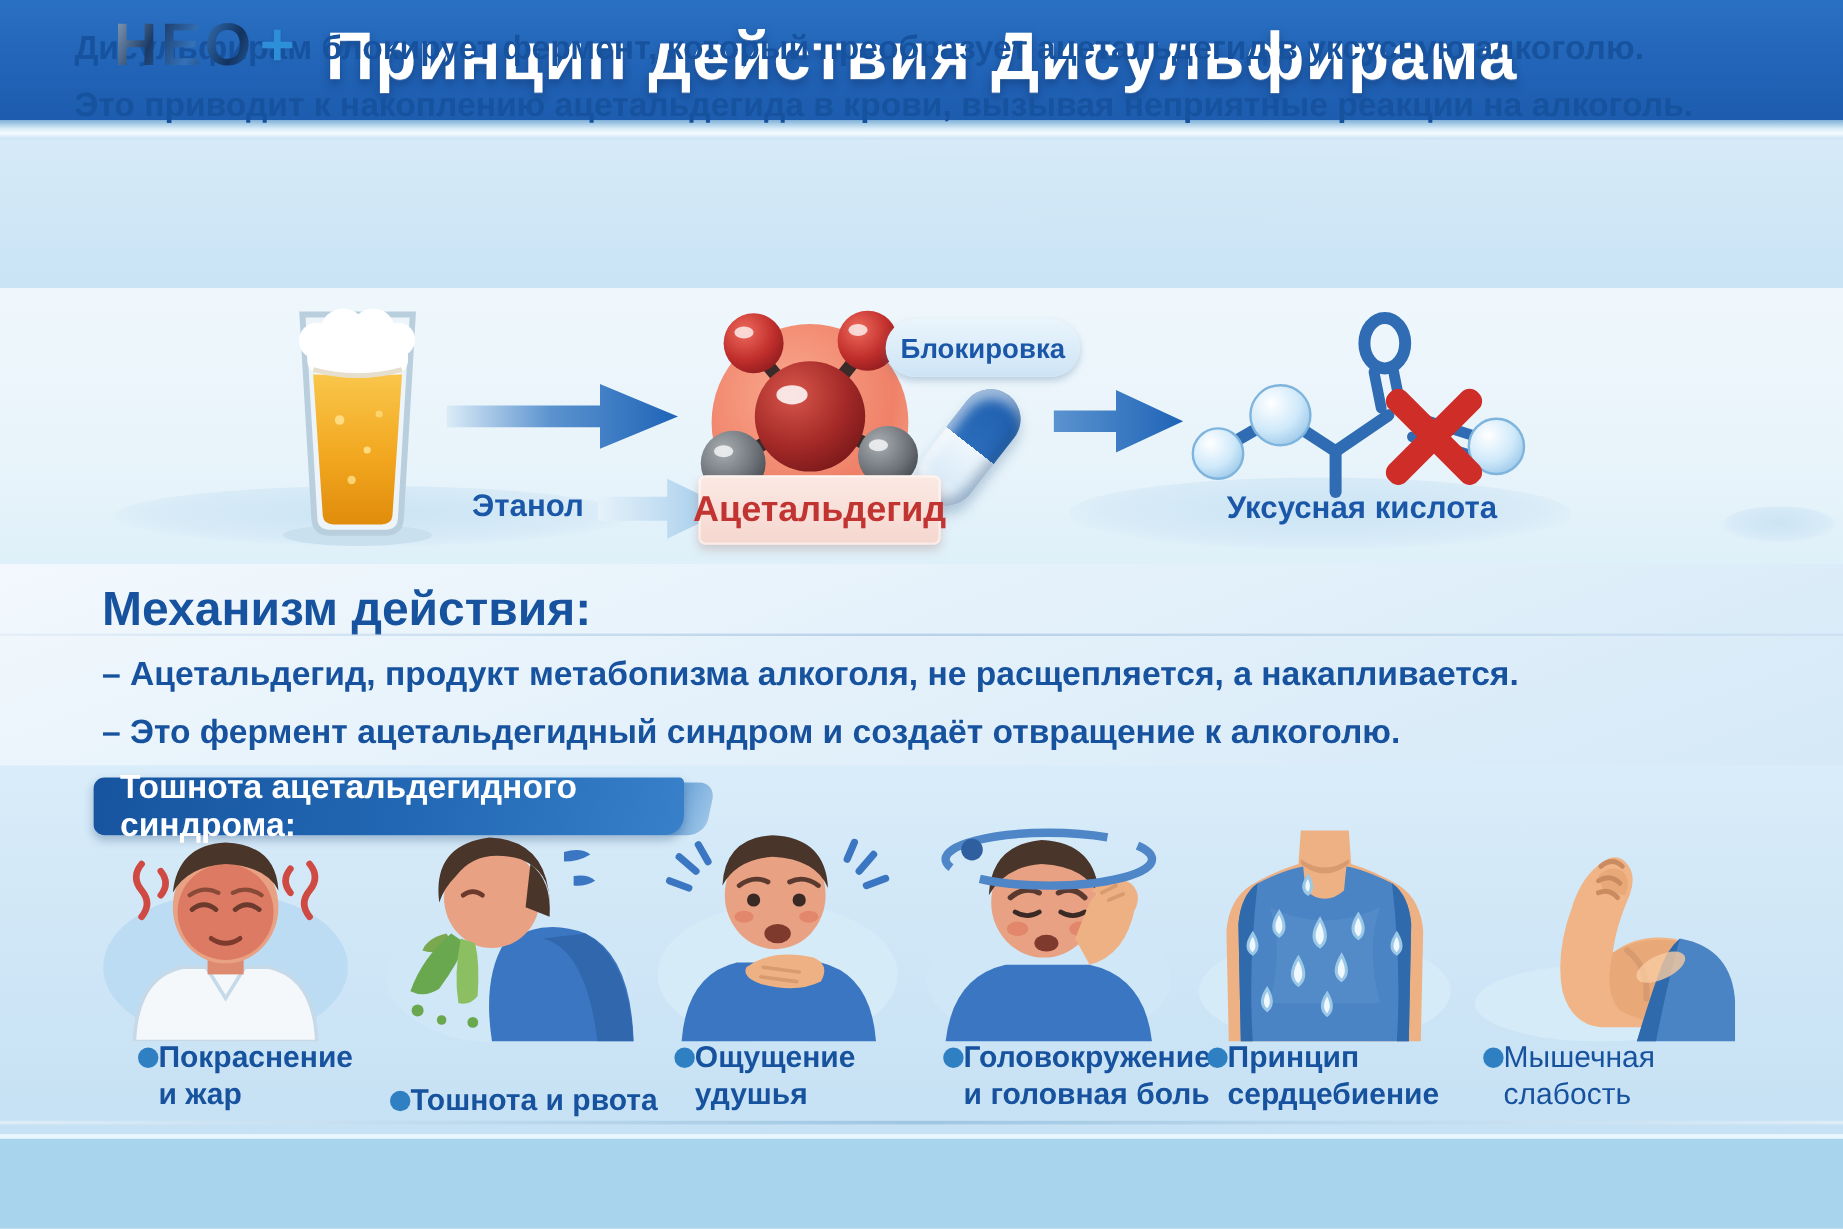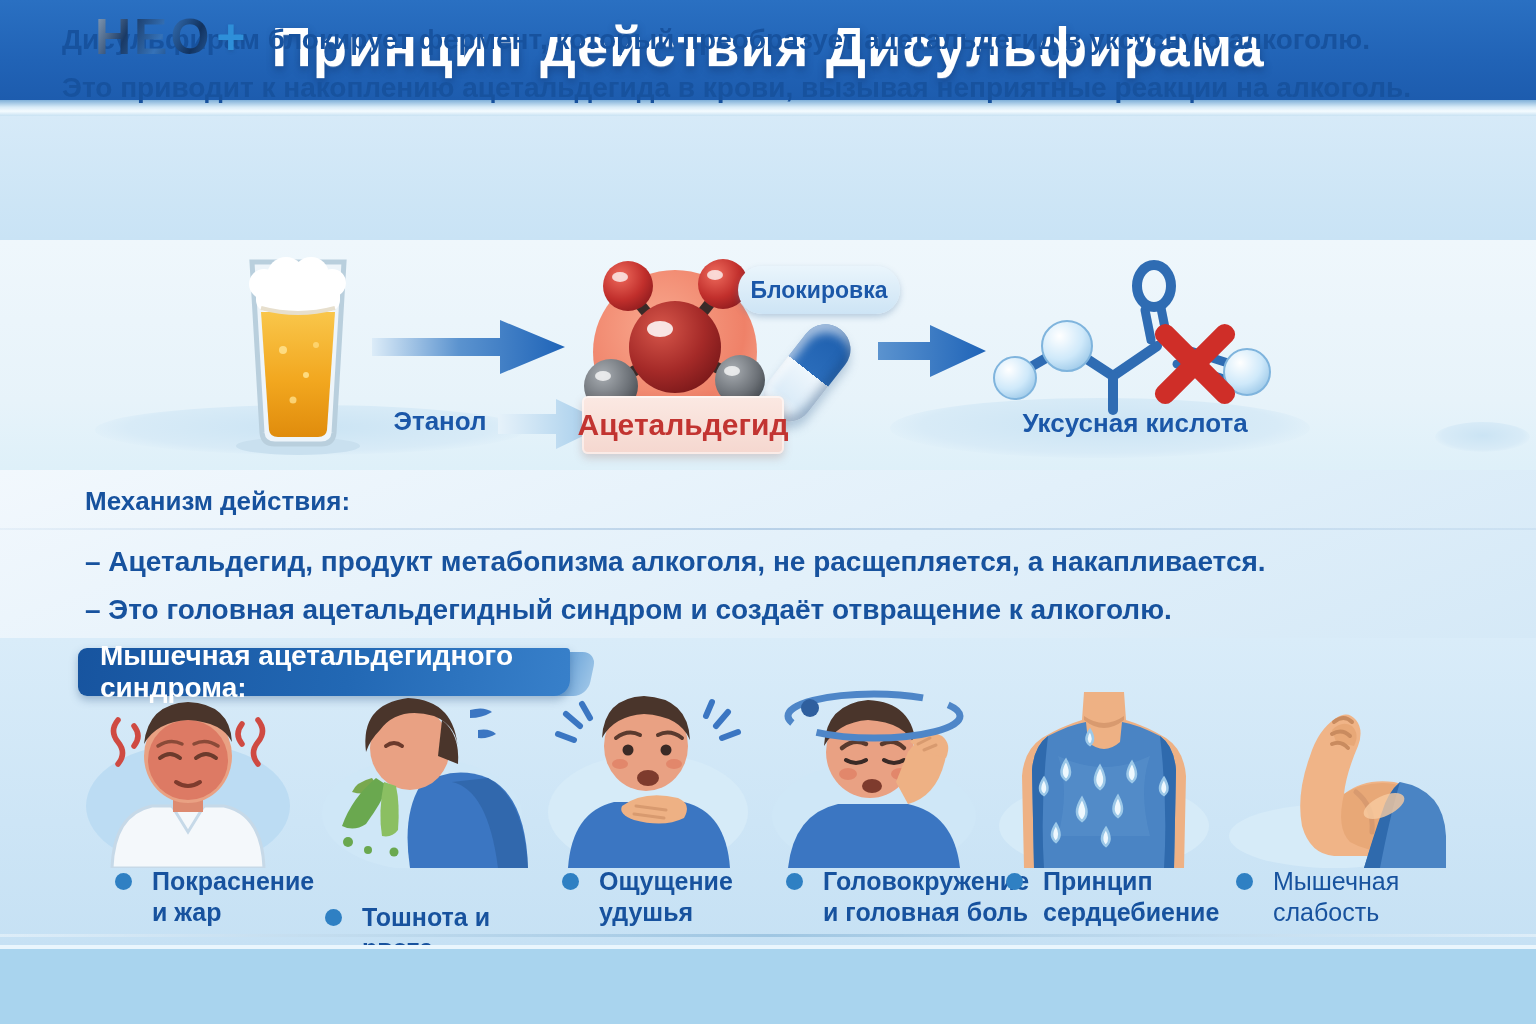--- a/index.html
+++ b/index.html
@@ -39,37 +39,37 @@
   .bubble{background:linear-gradient(180deg,#eaf5fc 0%,#cde4f5 100%);border-radius:24px;
     box-shadow:0 3px 6px rgba(90,130,170,.35);display:flex;align-items:center;justify-content:center;
     font-size:23px;font-weight:800;color:#1b57a8;}
   .pill{width:50px;height:110px;border-radius:26px;transform:rotate(38deg);
     background:linear-gradient(180deg,#1e5fae 0%,#2a6cba 48%,#eef6fc 48%,#dcecf8 78%,#f6fbfe 100%);
     box-shadow:inset -6px -4px 10px rgba(20,60,110,.35), inset 6px 6px 10px rgba(255,255,255,.6), 4px 6px 10px rgba(80,120,160,.35);}
 
   
   .mechanism{left:0;top:470px;width:1536px;height:168px;
     background:linear-gradient(160deg,#f2f8fd 0%,#e2f0fa 55%,#d5e9f7 100%);}
-  .mech-head{left:85px;top:16px;font-size:26px;font-weight:800;color:#17529e;}
+  .mech-head{left:85px;top:16px;font-size:40px;font-weight:800;color:#17529e;}
   .mech-sep{left:0;width:1536px;height:2px;background:linear-gradient(90deg,rgba(130,170,210,.1),rgba(130,170,210,.45),rgba(130,170,210,.15));}
   .mech-bullet{left:85px;width:1400px;font-size:28px;font-weight:600;color:#17529e;}
   .mech-bullet .bb{font-weight:800;}
 
   
   .symptoms{left:0;top:638px;width:1536px;height:307px;
     background:linear-gradient(180deg,#d9ecf9 0%,#cde5f6 60%,#c6e1f4 100%);}
   .sym-banner{left:78px;top:10px;width:492px;height:48px;border-radius:9px 4px 16px 9px;
     background:linear-gradient(100deg,#17549f 0%,#2268b4 55%,#3880ca 100%);
     box-shadow:0 4px 8px rgba(40,80,130,.35);
     display:flex;align-items:center;padding-left:22px;box-sizing:border-box;
     font-size:28px;font-weight:800;color:#ffffff;}
   .sym-banner-fold{left:556px;top:14px;width:36px;height:44px;border-radius:4px 14px 14px 4px;
     background:linear-gradient(100deg,#5f9bd4,#9ec6e8);transform:skewX(-12deg);z-index:0;}
   .sym-cell{top:48px;width:232px;height:182px;}
-  .sym-label{display:flex;gap:20px;align-items:flex-start;}
+  .sym-label{display:flex;gap:0;align-items:flex-start;}
   .sym-dot{width:17px;height:17px;border-radius:50%;background:#2f80c3;flex:0 0 auto;margin-top:7px;}
   .sym-text{font-size:25px;font-weight:700;color:#17529e;line-height:1.22;}
   .sym-sep{left:0;top:296px;width:1536px;height:3px;
     background:linear-gradient(90deg,rgba(255,255,255,.4),#9fc6e2,rgba(255,255,255,.4));}
 
   
   .footer{left:0;top:945px;width:1536px;height:79px;background:#a9d4ee;border-top:4px solid #eaf6fd;}
   .logo{left:95px;top:8px;font-size:50px;font-weight:900;letter-spacing:3px;display:flex;align-items:center;}
   .logo-neo{background:linear-gradient(115deg,#93a9c0 0%,#1a3a66 30%,#3572b8 55%,#12325e 80%,#2c67ad 100%);
     -webkit-background-clip:text;background-clip:text;color:transparent;}
@@ -222,27 +222,27 @@
     <div class="abs acet-box" style="left:582px;top:156px;width:202px;height:58px;">
       <span>Ацетальдегид</span>
     </div>
     <div class="abs flow-label" style="left:970px;top:168px;width:330px;">Уксусная кислота</div>
   </div>
 
   <div class="abs mechanism">
     <div class="abs mech-head">Механизм действия:</div>
     <div class="abs mech-sep" style="top:58px;"></div>
     <div class="abs mech-bullet" style="top:76px;">– Ацетальдегид, продукт метабопизма алкоголя, не расщепляется, а накапливается.</div>
-    <div class="abs mech-bullet" style="top:124px;"><span>– Это головная </span><span class="bb">ацетальдегидный синдром</span><span> и создаёт отвращение к алкоголю.</span></div>
+    <div class="abs mech-bullet" style="top:124px;"><span>– Это фермент </span><span class="bb">ацетальдегидный синдром</span><span> и создаёт отвращение к алкоголю.</span></div>
   </div>
 
   <div class="abs symptoms">
     <div class="abs sym-banner-fold"></div>
     <div class="abs sym-banner">
-      <span>Мышечная ацетальдегидного синдрома:</span>
+      <span>Тошнота ацетальдегидного синдрома:</span>
     </div>
 
     <div class="abs sym-cell" style="left:72px;">
       <svg width="232" height="182" viewBox="0 0 232 182">
         <ellipse cx="116" cy="120" rx="102" ry="62" fill="#bcdcf3"></ellipse>
         <path d="M40,182 Q42,128 80,120 L152,120 Q190,128 192,182 Z" fill="#f4f8fb" stroke="#c6d9e8" stroke-width="3"></path>
         <path d="M100,120 L116,146 L132,120" fill="none" stroke="#c6d9e8" stroke-width="3"></path>
         <rect x="101" y="100" width="30" height="26" fill="#dd8a70"></rect>
         <ellipse cx="116" cy="70" rx="44" ry="47" fill="#e9a183"></ellipse>
         <ellipse cx="116" cy="74" rx="40" ry="40" fill="#d9705c" opacity=".8"></ellipse>

